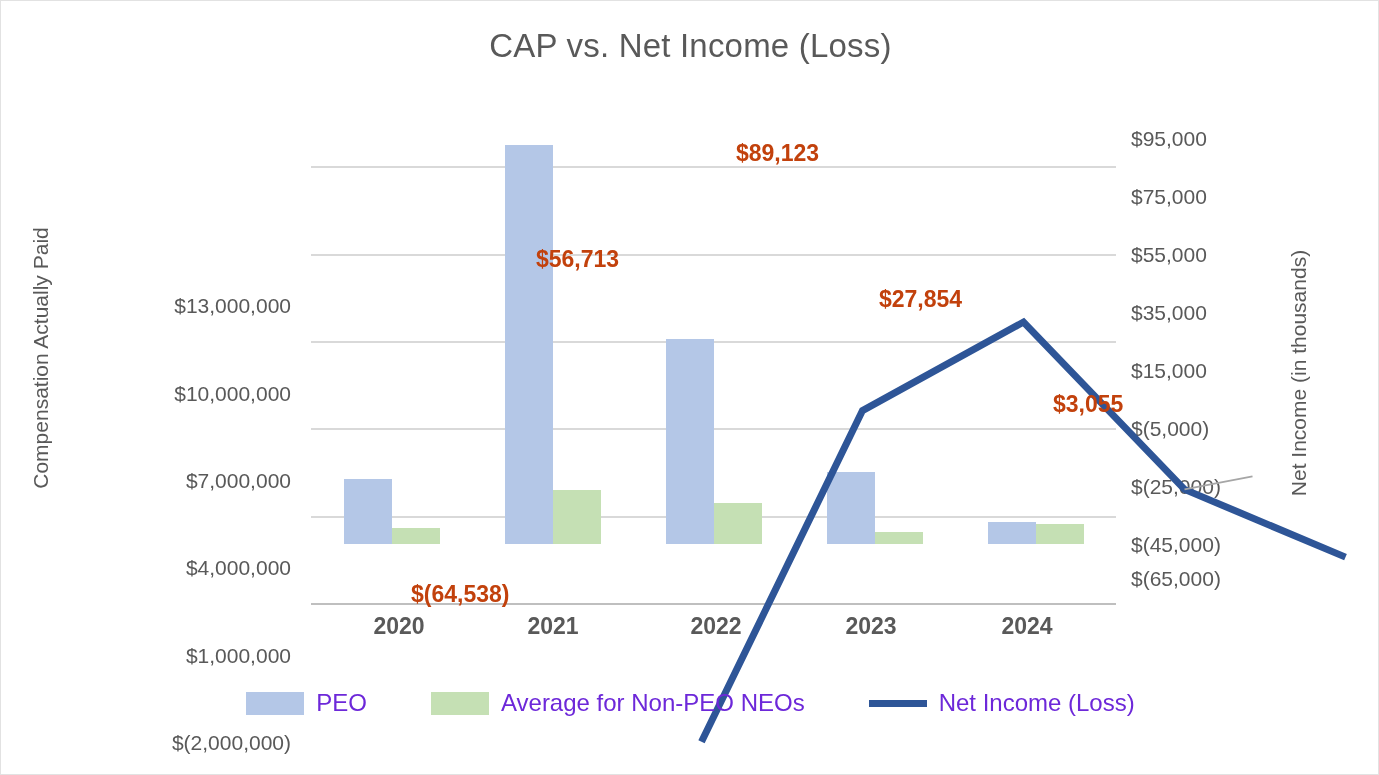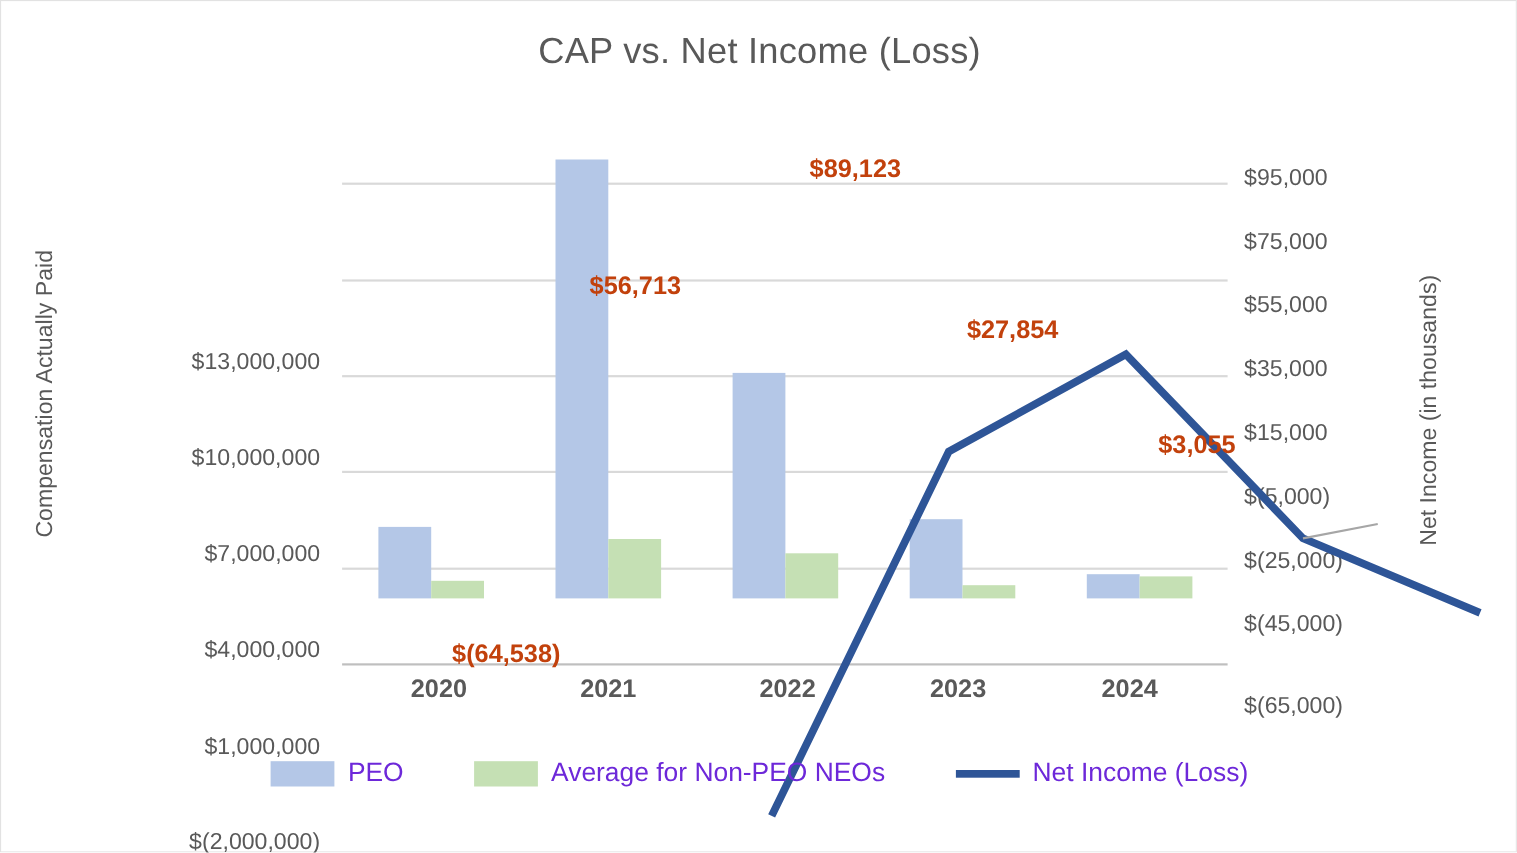--- a/index.html
+++ b/index.html
@@ -74,21 +74,20 @@
     width: 805px;
     height: 2px;
     background: #bfbfbf;
   }
   
   .tick {
     position: absolute;
     font-size: 21px;
     color: #595959;
     white-space: nowrap;
-    margin-top: 23px;
   }
   .tick-left {
     right: 0;
     text-align: right;
     width: 230px;
   }
   .tick-right {
     left: 0;
     text-align: left;
     width: 200px;
@@ -201,21 +200,21 @@
 
   <div id="right-ticks">
     <div class="tick tick-right" style="top:6px">$95,000</div>
     <div class="tick tick-right" style="top:64px">$75,000</div>
     <div class="tick tick-right" style="top:122px">$55,000</div>
     <div class="tick tick-right" style="top:180px">$35,000</div>
     <div class="tick tick-right" style="top:238px">$15,000</div>
     <div class="tick tick-right" style="top:296px">$(5,000)</div>
     <div class="tick tick-right" style="top:354px">$(25,000)</div>
     <div class="tick tick-right" style="top:412px">$(45,000)</div>
-    <div class="tick tick-right" style="top:486px">$(65,000)</div>
+    <div class="tick tick-right" style="top:446px">$(65,000)</div>
   </div>
 
   <div id="plot">
     <div class="gridline" style="top:25px"></div>
     <div class="gridline" style="top:113px"></div>
     <div class="gridline" style="top:200px"></div>
     <div class="gridline" style="top:287px"></div>
     <div class="gridline" style="top:375px"></div>
     <div class="axis-line" style="top:462px"></div>
 

